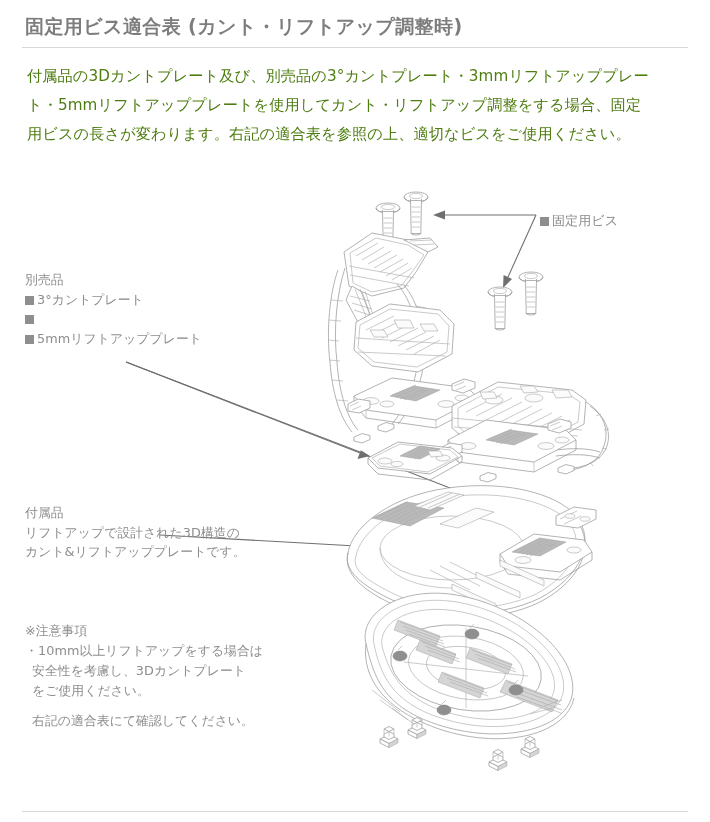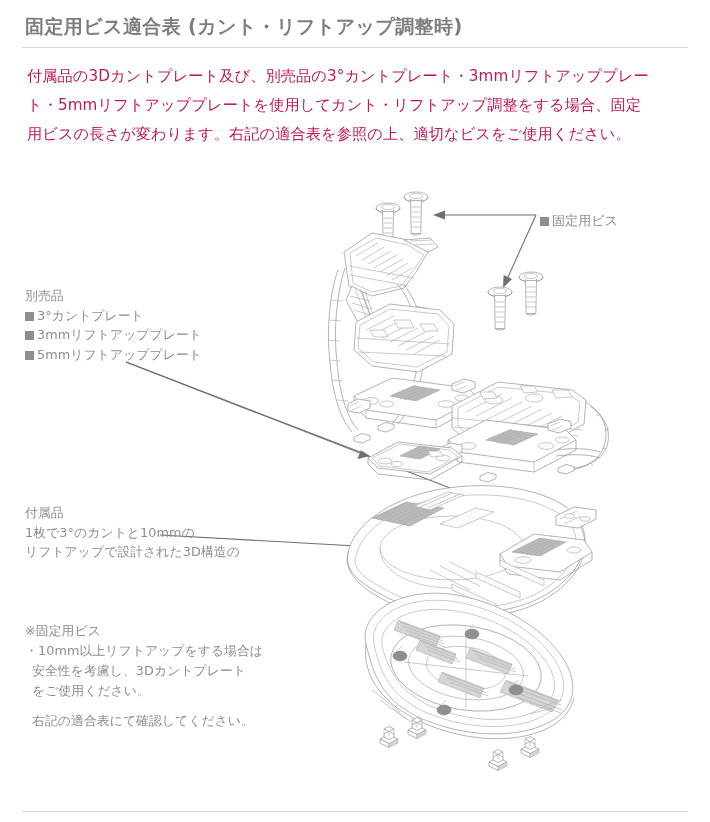--- a/index.html
+++ b/index.html
@@ -27,36 +27,36 @@
     background:#d8d8d8;
   }
   .rule-bottom{
     position:absolute;left:22px;top:811px;width:666px;height:1px;
     background:#d8d8d8;
   }
 
   
   .intro{
     position:absolute;left:27px;top:62px;width:625px;
-    font-size:15.2px;line-height:29px;color:#be185d;
+    font-size:15.2px;line-height:29px;color:#4d7c0f;
     letter-spacing:.1px;
   }
   .intro p{margin:0;}
 
   
   .anno{position:absolute;font-size:12.8px;line-height:19.5px;color:#8d8d8d;letter-spacing:.1px;}
   .anno .head{display:block;}
   .anno .bullet-row{display:block;white-space:nowrap;}
   .sq{
     display:inline-block;width:9px;height:9px;background:#8e8e8e;
     margin-right:3px;vertical-align:-1px;
   }
   .anno .note{display:block;}
 
-  #anno-optional{left:25px;top:270px;margin-top:16px;}
+  #anno-optional{left:25px;top:270px;}
   #anno-included{left:25px;top:503px;}
   #anno-caution{left:25px;top:621px;line-height:20px;}
   #anno-caution .gap{display:block;height:10px;}
   #anno-caution .ind{display:block;padding-left:7px;}
   #label-screw{left:540px;top:211px;font-size:13px;}
 
   
   svg.art{position:absolute;left:0;top:0;width:710px;height:822px;}
   .ln{fill:none;stroke:#9a9a9a;stroke-width:.75;}
   .ln2{fill:none;stroke:#adadad;stroke-width:.65;}
@@ -304,35 +304,35 @@
       </g>
 
   </svg>
 
   <div class="anno" id="anno-optional">
     <span class="head">別売品</span>
     <span class="bullet-row">
       <i class="sq"></i><span>3°カントプレート</span>
     </span>
     <span class="bullet-row">
-      <i class="sq"></i><span>3mmリフトアッププレート</span>
+      <i class="sq"></i>
     </span>
     <span class="bullet-row">
       <i class="sq"></i><span>5mmリフトアッププレート</span>
     </span>
   </div>
 
   <div class="anno" id="anno-included">
     <span class="head">付属品</span>
-    <span class="note">1枚で3°のカントと10mmの</span>
     <span class="note">リフトアップで設計された3D構造の</span>
+    <span class="note">カント&amp;リフトアッププレートです。</span>
   </div>
 
   <div class="anno" id="anno-caution">
-    <span class="head">※固定用ビス</span>
+    <span class="head">※注意事項</span>
     <span class="note">・10mm以上リフトアップをする場合は</span>
     <span class="ind">安全性を考慮し、3Dカントプレート</span>
     <span class="ind">をご使用ください。</span>
     <span class="gap"></span>
     <span class="ind">右記の適合表にて確認してください。</span>
   </div>
 
   <div class="anno" id="label-screw">
     <span class="bullet-row">
       <i class="sq"></i><span>固定用ビス</span>

